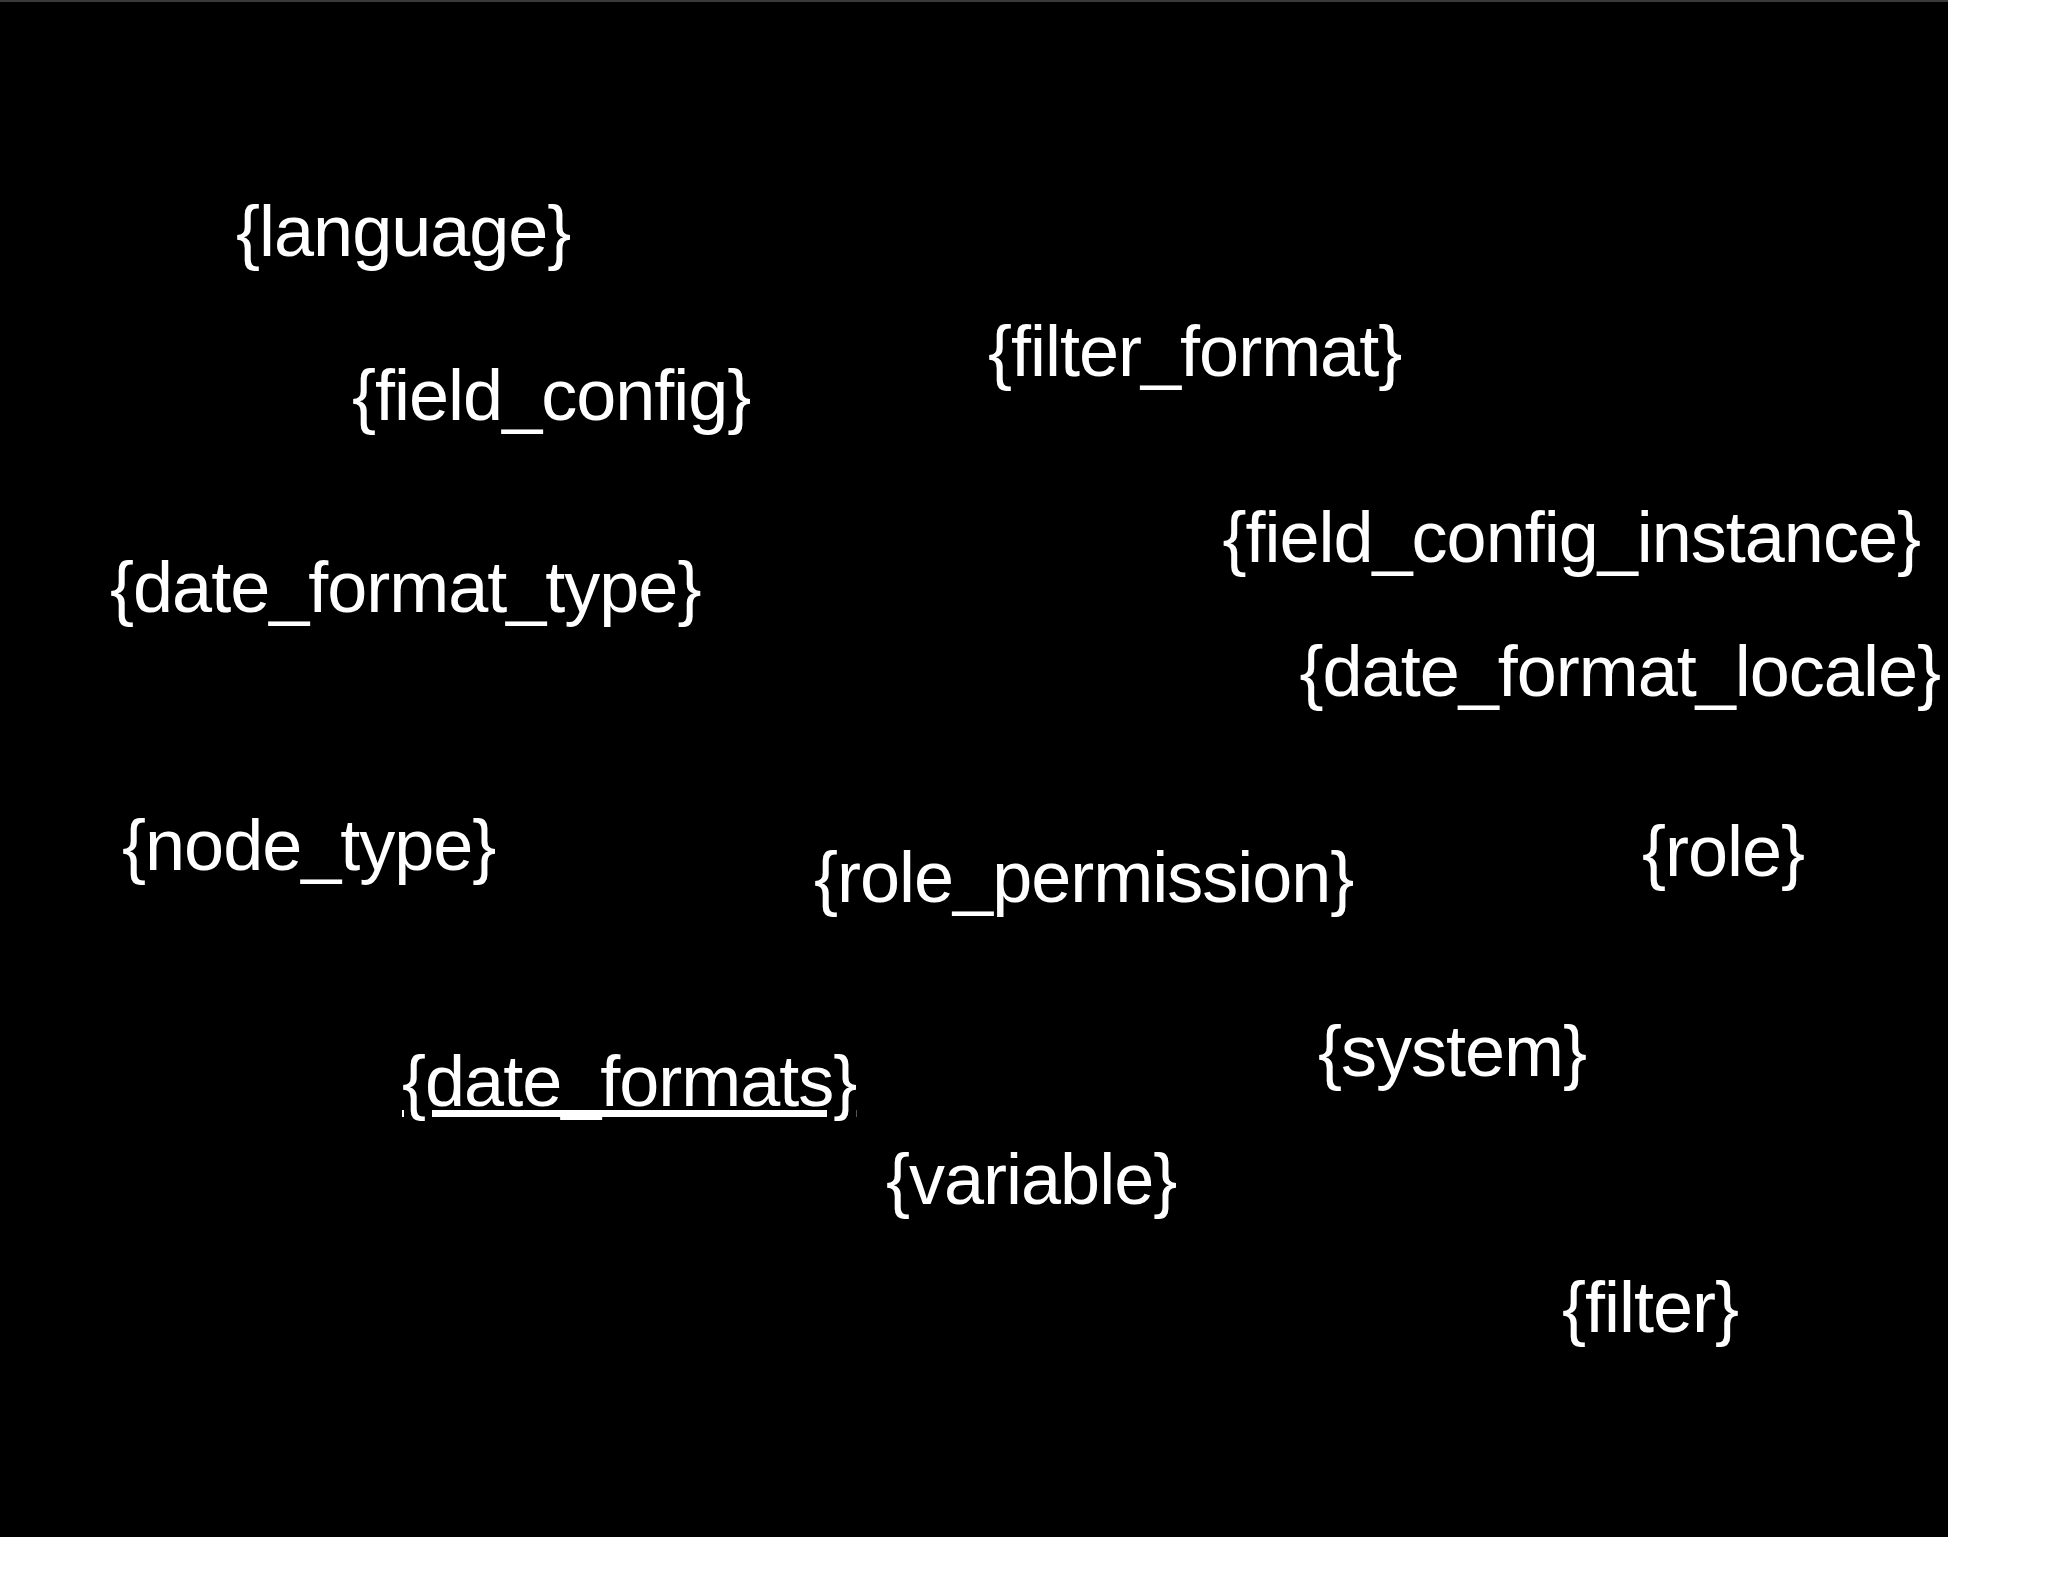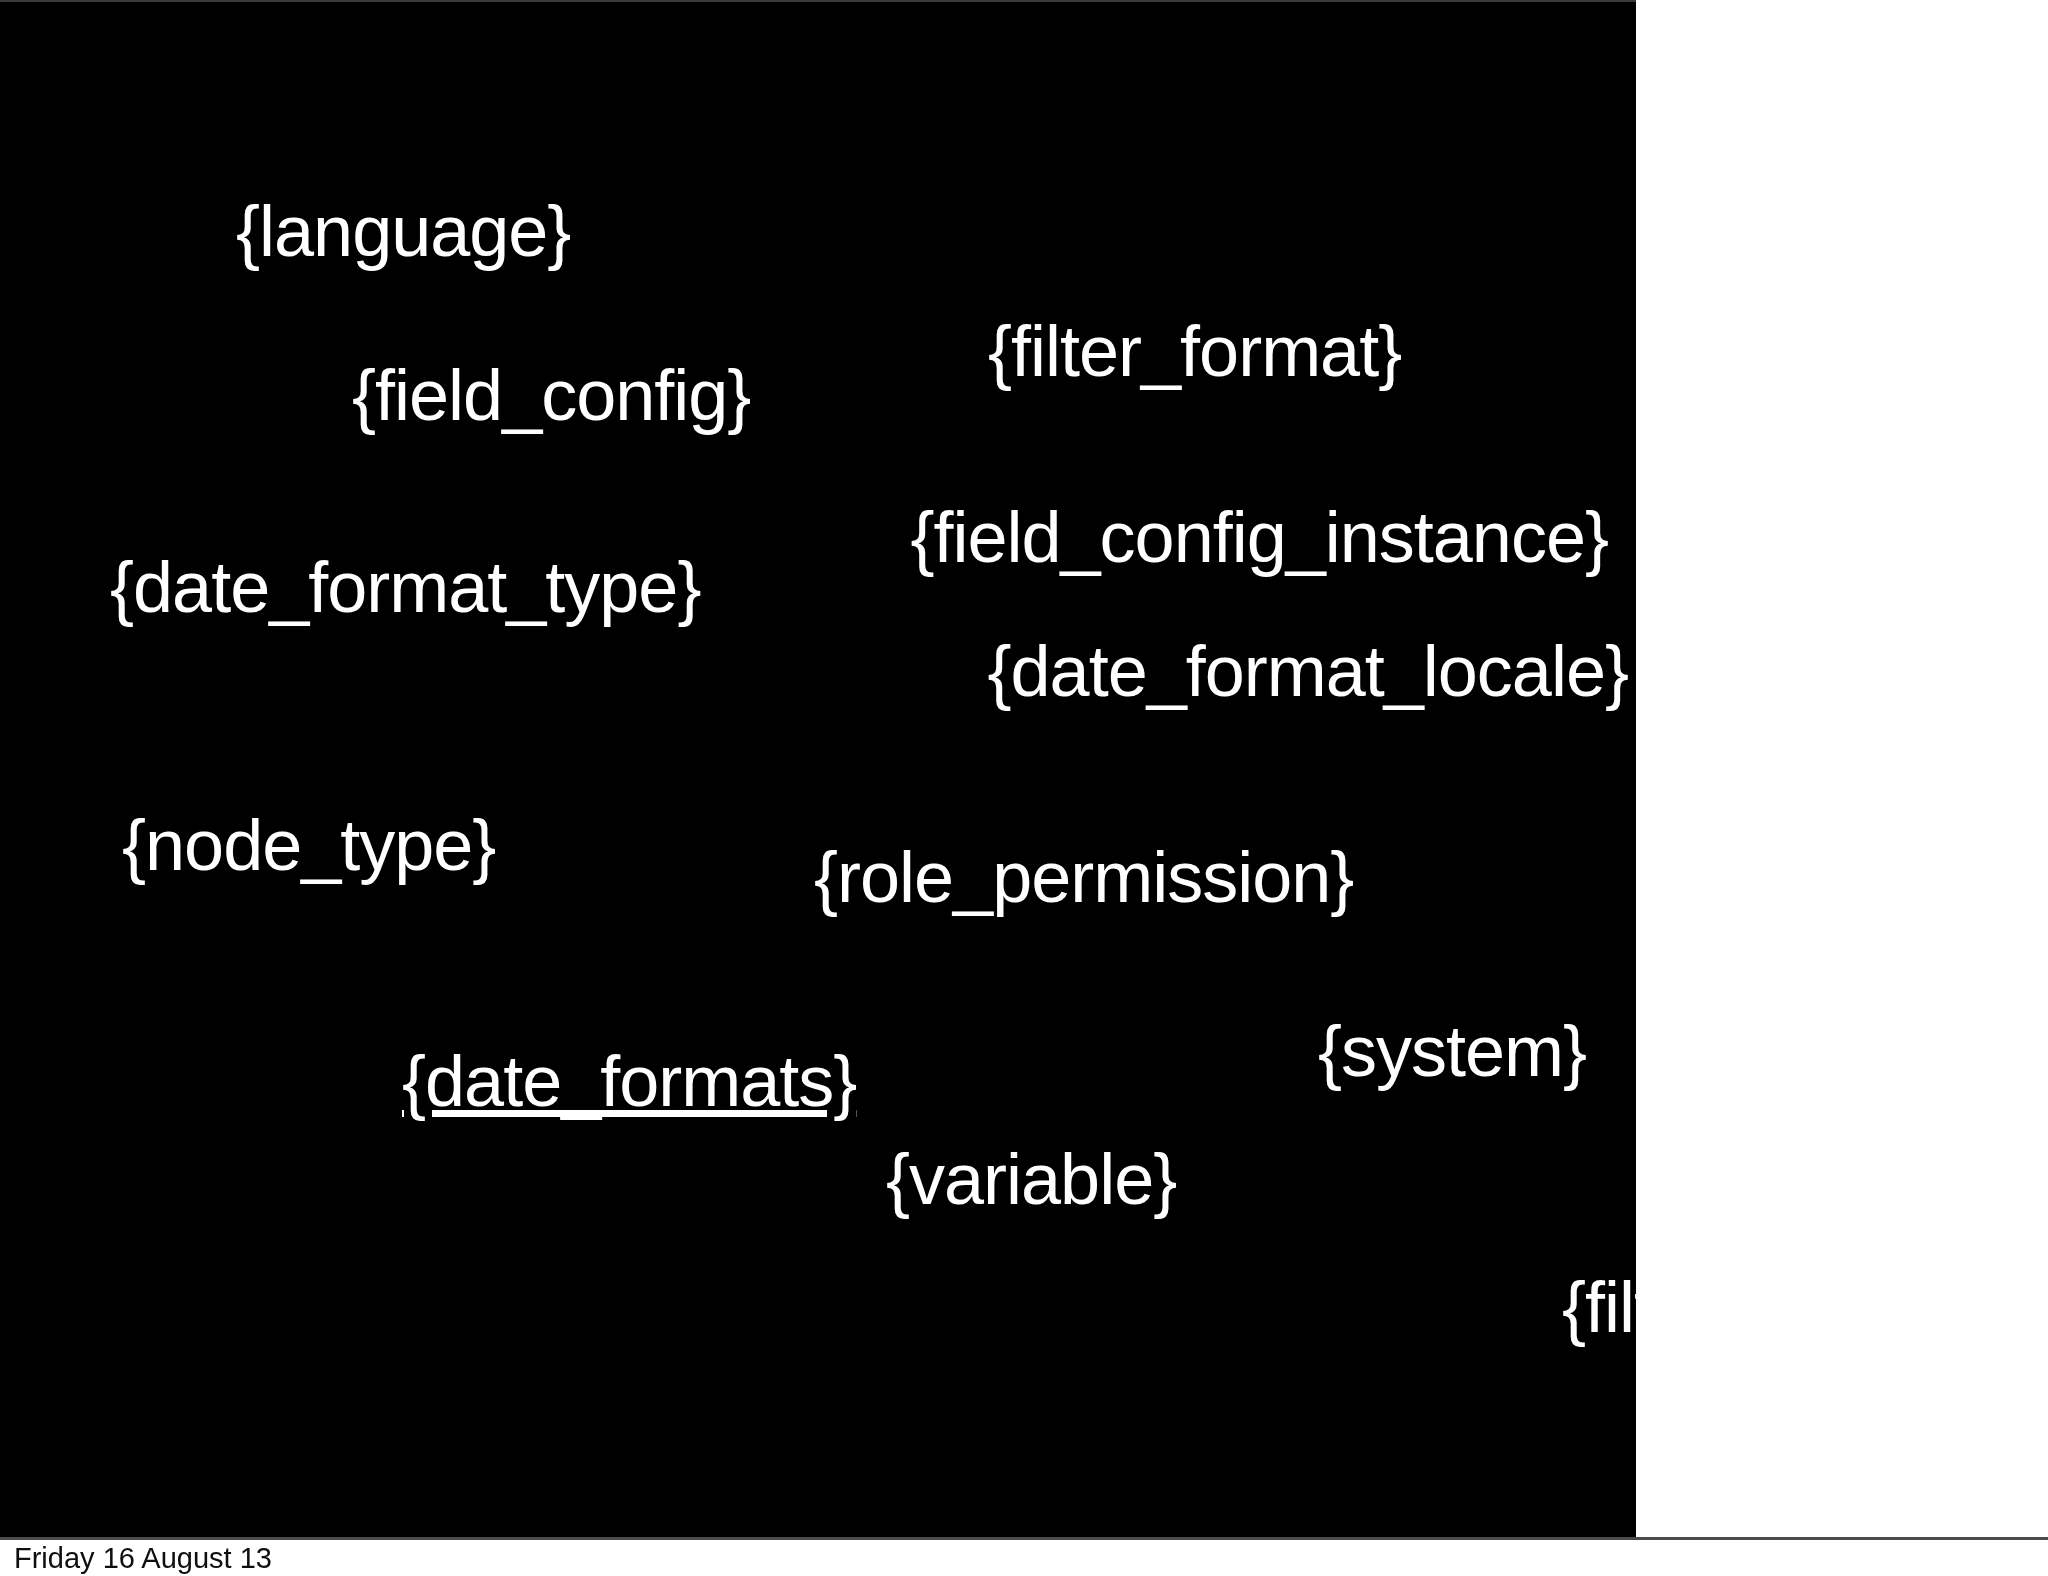--- a/index.html
+++ b/index.html
@@ -12,21 +12,21 @@
     width: 2048px;
     height: 1576px;
     overflow: hidden;
     background: #ffffff;
     font-family: "Liberation Sans", sans-serif;
   }
   .slide {
     position: absolute;
     left: 0;
     top: 0;
-    width: 1636px;
+    width: 1948px;
     height: 1537px;
     background: #000000;
     border-top: 2px solid #3a3a3a;
     box-sizing: border-box;
   }
   .table-label {
     position: absolute;
     color: #ffffff;
     font-size: 72px;
     line-height: 74px;
@@ -95,17 +95,14 @@
 
     <div class="table-label pos-date_formats">{date_formats}</div>
 
     <div class="table-label pos-system">{system}</div>
 
     <div class="table-label pos-variable">{variable}</div>
 
     <div class="table-label pos-filter">{filter}</div>
   </div>
 
-  <div class="footer">
-    <span class="footer-date">Friday 16 August 13</span>
-  </div>
 
 </div>
 
 </body></html>

